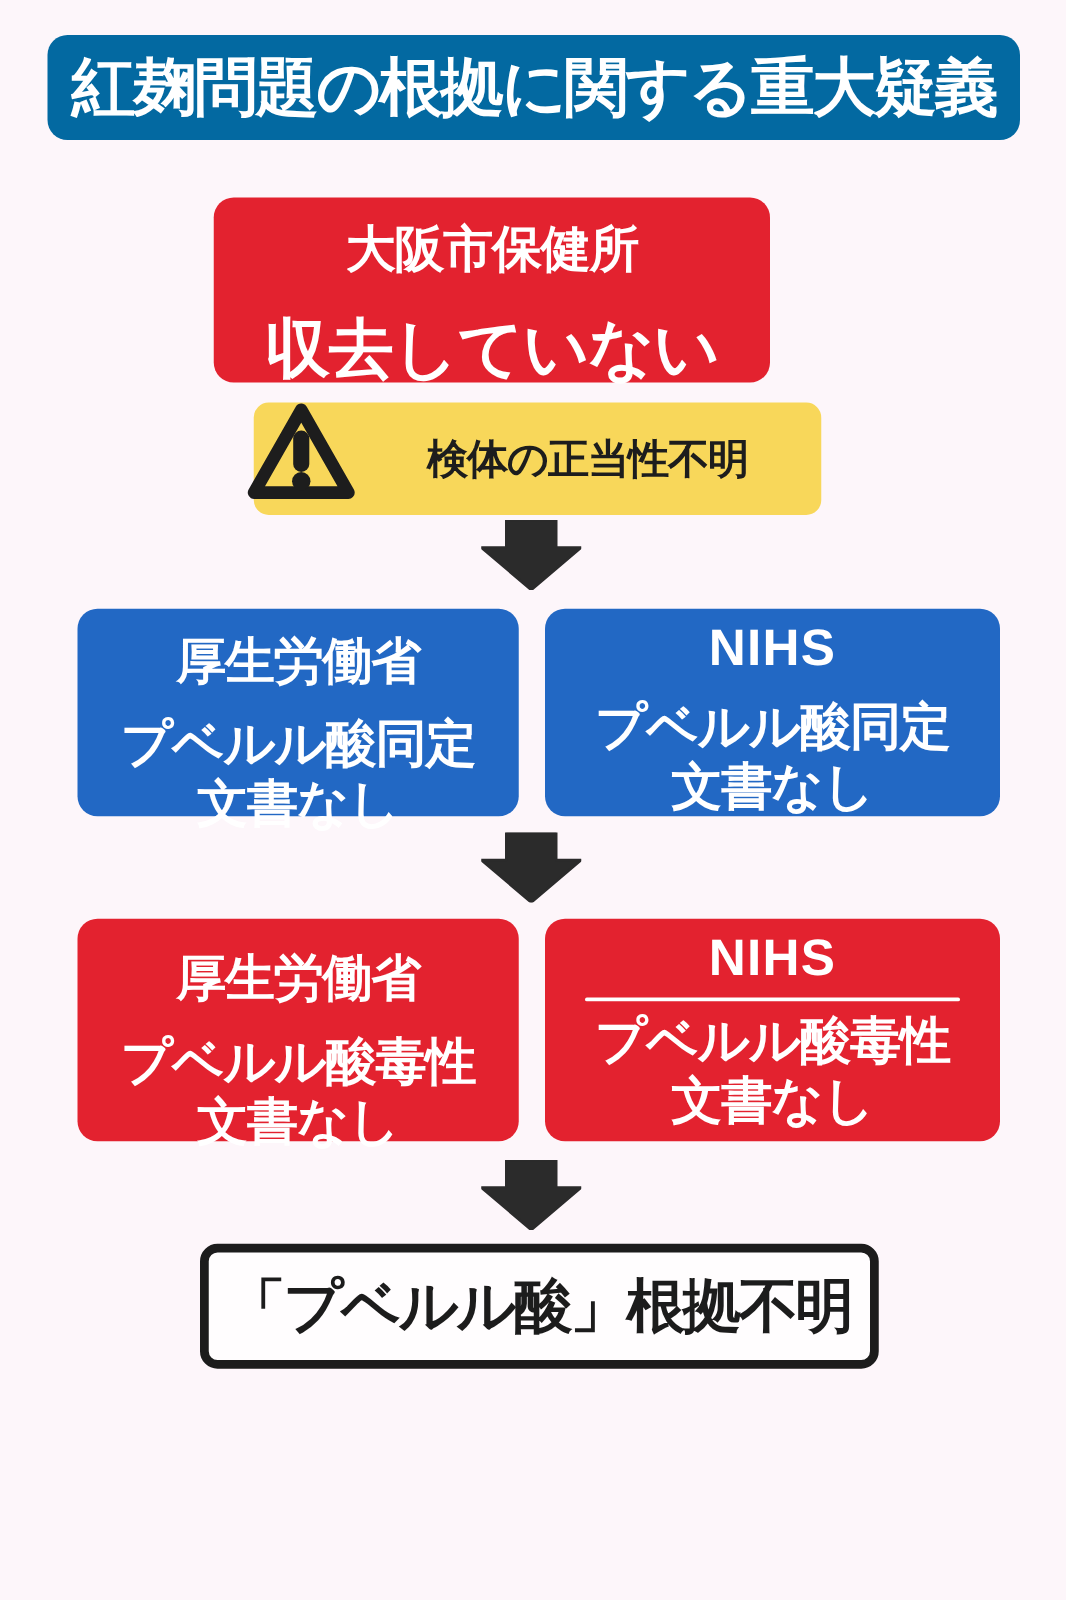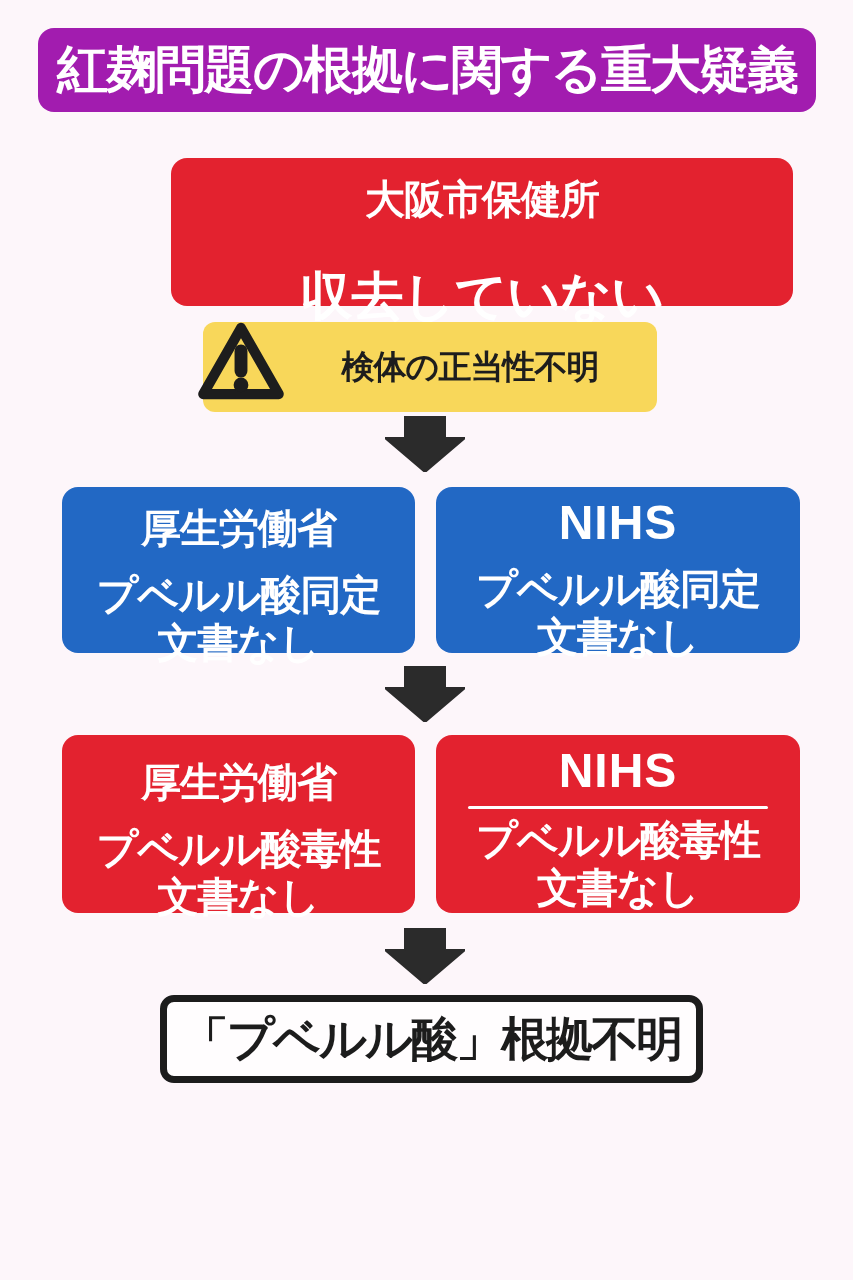--- a/index.html
+++ b/index.html
@@ -8,43 +8,43 @@
     font-family:"Liberation Sans","DejaVu Sans",sans-serif;
     -webkit-font-smoothing:antialiased;
   }
   .canvas{
     position:relative;width:853px;height:1280px;
     background:#fdf6fa;overflow:hidden;margin:0 auto;
   }
   
   .banner{
     position:absolute;left:38px;top:28px;width:778px;height:84px;
-    background:#a21caf;border-radius:16px;
+    background:#0369a1;border-radius:16px;
     display:flex;align-items:center;justify-content:center;
   }
   .banner .txt{
     color:#ffffff;font-size:51px;font-weight:900;letter-spacing:-2px;white-space:nowrap;
   }
   
   .node{
     position:absolute;border-radius:16px;
     display:flex;flex-direction:column;align-items:center;
     color:#ffffff;text-align:center;
   }
   .node.red{background:#e3222f;}
   .node.blue{background:#2268c4;}
   .divider{height:3px;background:#ffffff;border-radius:2px;}
   
-  .osaka{left:171px;top:158px;width:622px;height:148px;}
+  .osaka{left:171px;top:158px;width:445px;height:148px;}
   .osaka .title{font-size:40px;font-weight:900;margin-top:14px;letter-spacing:-1px;}
   .osaka .divider{width:462px;margin:10px auto 8px auto;}
-  .osaka .body{font-size:52px;font-weight:900;letter-spacing:-1px;margin-top:17px;}
+  .osaka .body{font-size:52px;font-weight:900;letter-spacing:-1px;}
   
   .cell .title{font-size:40px;font-weight:700;margin-top:14px;letter-spacing:-1px;}
-  .cell .title.latin{font-size:48px;letter-spacing:1px;margin-top:8px;}
+  .cell .title.latin{font-size:41px;letter-spacing:1px;margin-top:8px;}
   .cell .divider{width:300px;margin:8px auto 8px auto;}
   .cell .line{font-size:41px;font-weight:900;line-height:1.16;letter-spacing:-1px;}
   .mid-left  {left:62px; top:487px;width:353px;height:166px;}
   .mid-right {left:436px;top:487px;width:364px;height:166px;}
   .low-left  {left:62px; top:735px;width:353px;height:178px;}
   .low-right {left:436px;top:735px;width:364px;height:178px;}
   .low-left .title,.low-right .title{margin-top:20px;}
   
   .warning{
     position:absolute;left:203px;top:322px;width:454px;height:90px;
@@ -61,21 +61,21 @@
   }
   .warning .l1{font-size:33px;font-weight:900;letter-spacing:-1px;white-space:nowrap;}
   .warning .l2{font-size:25px;font-weight:900;letter-spacing:-1px;white-space:nowrap;margin-top:2px;}
   
   .arrow{position:absolute;left:385px;width:80px;height:56px;}
   .arrow.a1{top:416px;}
   .arrow.a2{top:666px;}
   .arrow.a3{top:928px;}
   
   .conclusion{
-    position:absolute;left:160px;top:995px;width:543px;height:88px;
+    position:absolute;left:160px;top:995px;width:543px;height:100px;
     background:#fffdfe;border:7px solid #1c1c1c;border-radius:14px;
     box-sizing:border-box;
     display:flex;align-items:center;justify-content:center;
   }
   .conclusion .txt{
     color:#1c1c1c;font-size:47px;font-weight:900;letter-spacing:-2px;white-space:nowrap;
   }
 </style>
 </head>
 <body>

